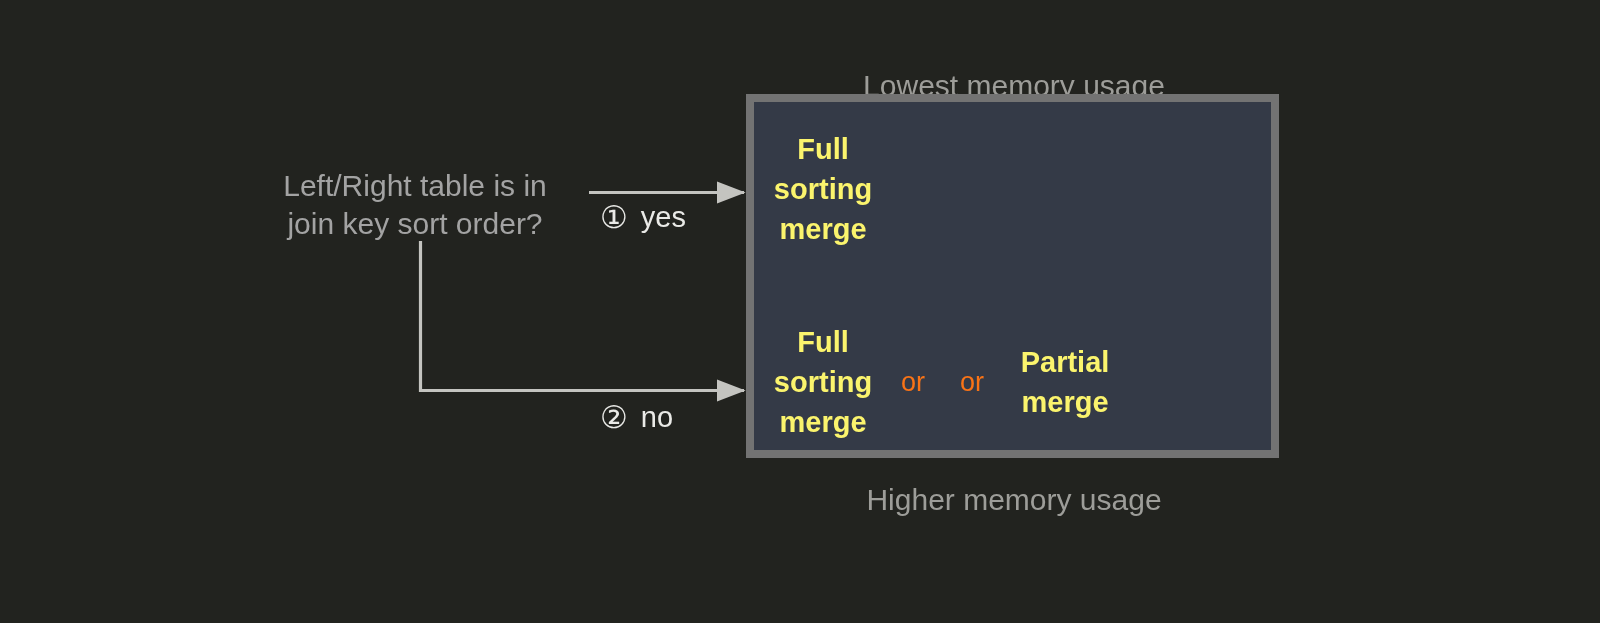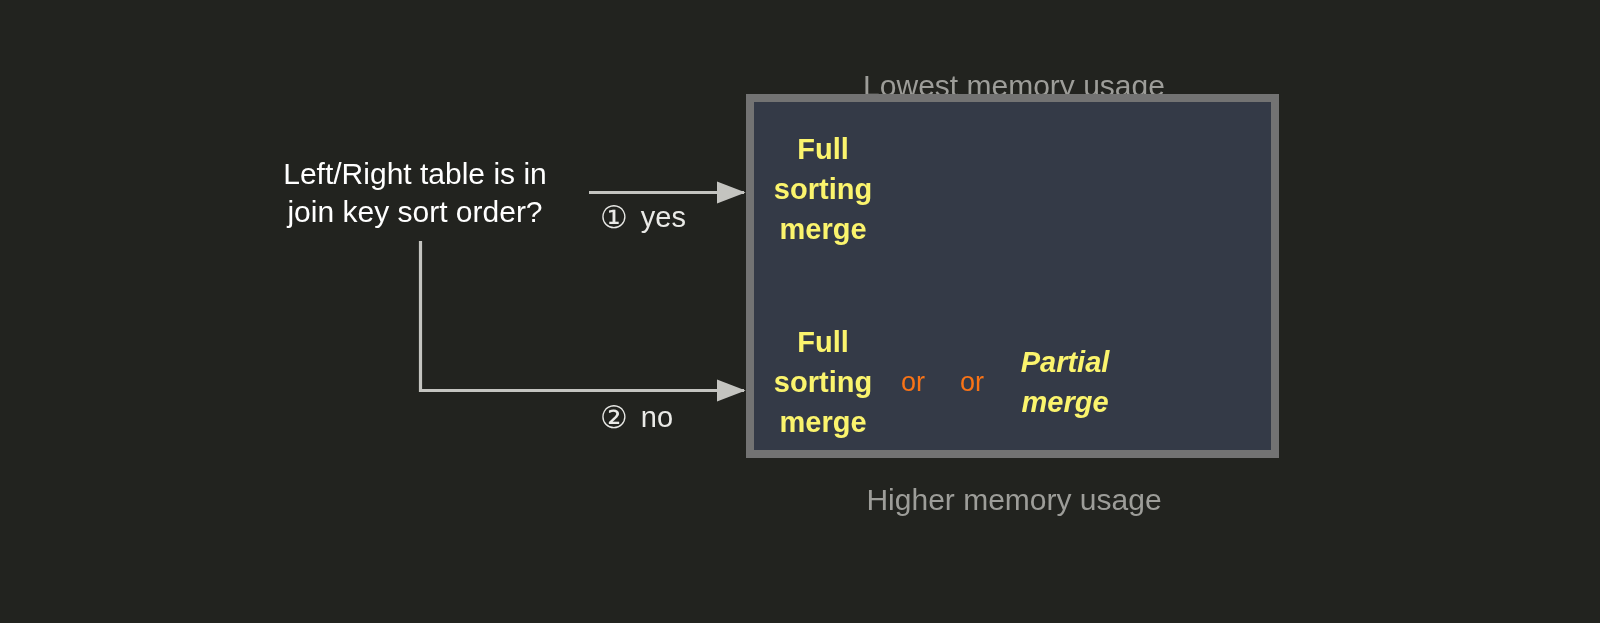--- a/index.html
+++ b/index.html
@@ -13,24 +13,24 @@
     height: 623px;
     background: #22231f;
     font-family: "Liberation Sans", sans-serif;
     overflow: hidden;
   }
 
   
   #question {
     position: absolute;
     left: 210px;
-    top: 155px;
+    top: 167px;
     width: 410px;
     text-align: center;
-    color: #ffffff;
+    color: #a3a3a3;
     font-size: 30px;
     line-height: 38px;
     white-space: pre-line;
   }
 
   
   .branch-label {
     position: absolute;
     color: #eaeae7;
     font-size: 29px;
@@ -121,21 +121,21 @@
     line-height: 40px;
     white-space: nowrap;
   }
 
   
   #row-sorted .option { width: 122px; }
   #opt-unsorted-0 { width: 122px; }
   #or-0 { width: 58px; text-align: center; }
   #opt-unsorted-1 { width: 116px; }
   #or-1 { width: 60px; text-align: center; }
-  #opt-unsorted-2 { width: 126px; font-style: italic; }
+  #opt-unsorted-2 { width: 126px; }
 </style>
 </head>
 <body>
 
 <div id="canvas">
 
   <div id="question">Left/Right table is in
 join key sort order?</div>
 
   <svg id="connectors" viewBox="0 0 1600 623" xmlns="http://www.w3.org/2000/svg">

